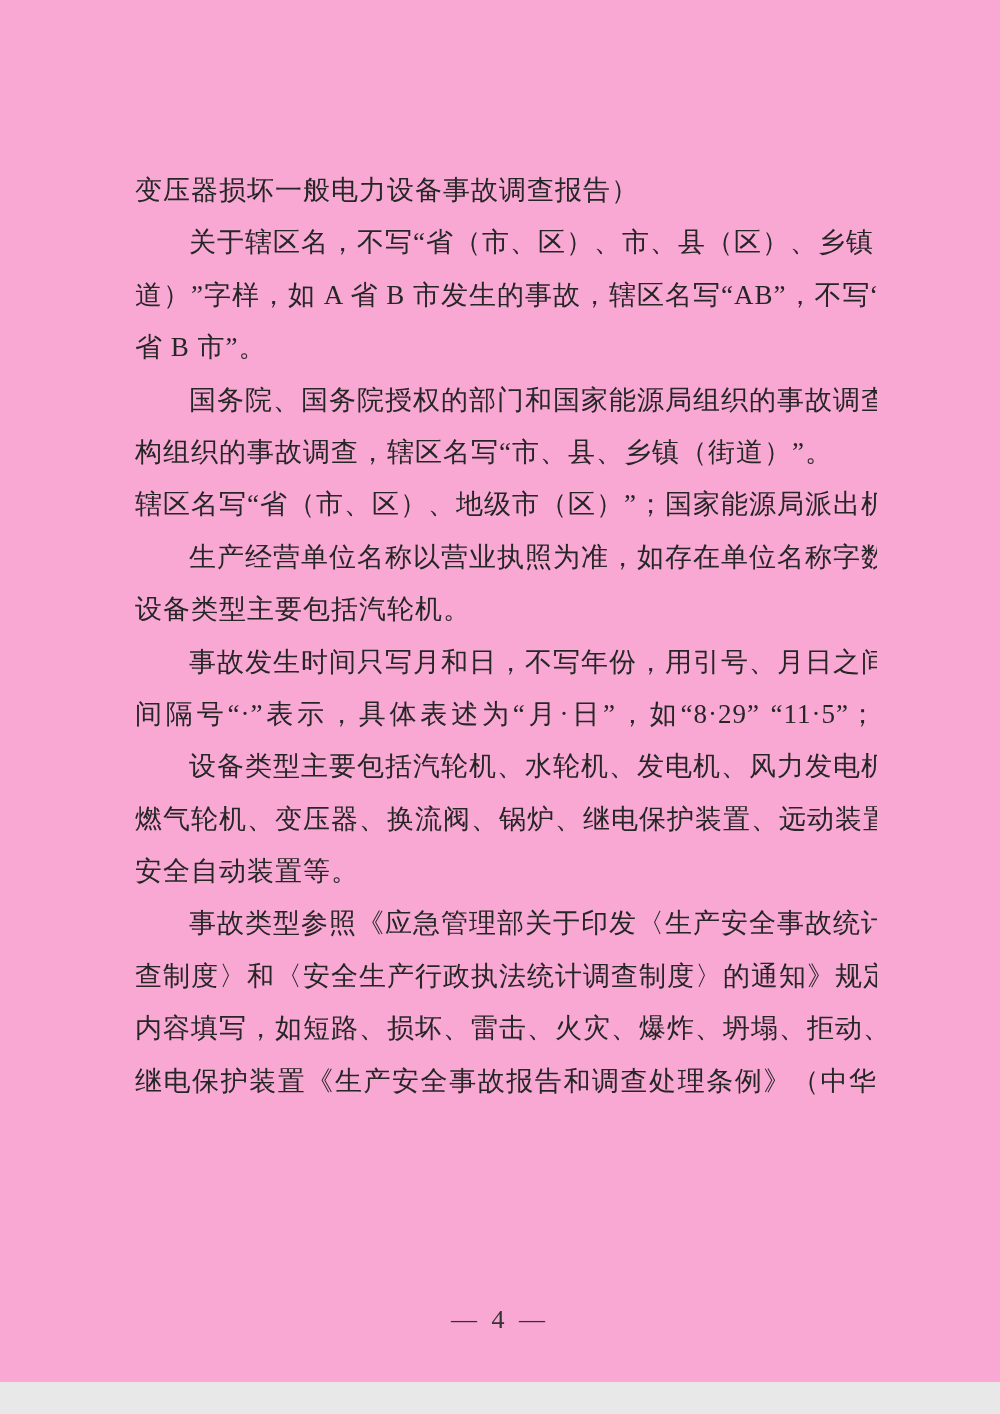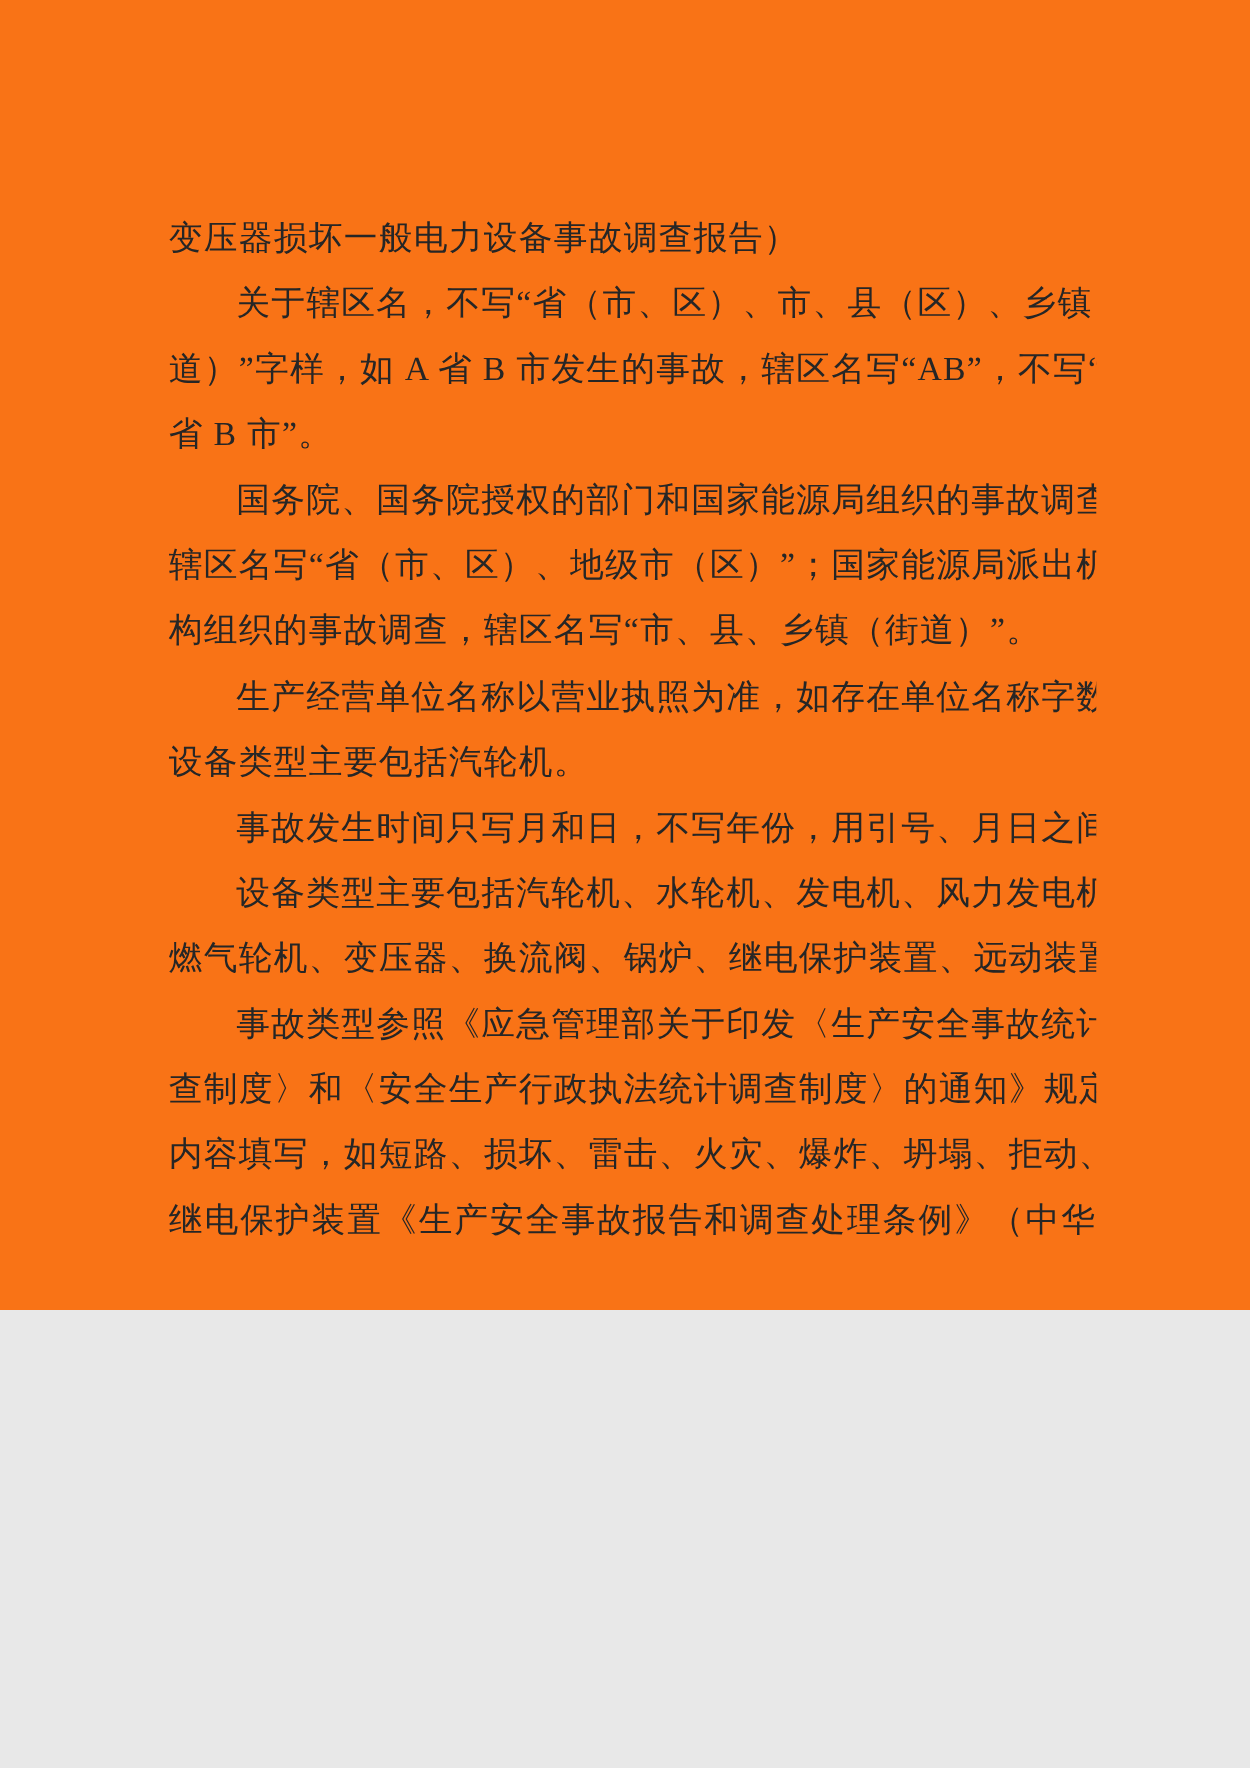--- a/index.html
+++ b/index.html
@@ -3,23 +3,23 @@
 <meta charset="utf-8">
 <style>
   html, body {
     margin: 0;
     padding: 0;
     background: #e8e8e8;
   }
   .page {
     position: relative;
     width: 1000px;
-    height: 1048px;
+    height: 1382px;
     margin: 0 auto;
-    background: #f97316;
+    background: #f9a8d4;
     color: #262626;
     font-family: "Liberation Serif", "DejaVu Serif", serif;
     overflow: hidden;
   }
   .text-block {
     position: absolute;
     left: 135px;
     top: 164px;
     width: 742px;
   }
@@ -53,27 +53,29 @@
 </head>
 <body>
 
 <div class="page">
   <div class="text-block">
     <div class="line end">变压器损坏一般电力设备事故调查报告）</div>
     <div class="line indent">关于辖区名，不写“省（市、区）、市、县（区）、乡镇（街</div>
     <div class="line">道）”字样，如 A 省 B 市发生的事故，辖区名写“AB”，不写“A</div>
     <div class="line end">省 B 市”。</div>
     <div class="line indent">国务院、国务院授权的部门和国家能源局组织的事故调查，</div>
+    <div class="line end">构组织的事故调查，辖区名写“市、县、乡镇（街道）”。</div>
     <div class="line">辖区名写“省（市、区）、地级市（区）”；国家能源局派出机</div>
-    <div class="line end">构组织的事故调查，辖区名写“市、县、乡镇（街道）”。</div>
     <div class="line indent">生产经营单位名称以营业执照为准，如存在单位名称字数过</div>
     <div class="line end">设备类型主要包括汽轮机。</div>
     <div class="line indent">事故发生时间只写月和日，不写年份，用引号、月日之间加</div>
+    <div class="line">间隔号“·”表示，具体表述为“月·日”，如“8·29” “11·5”；</div>
     <div class="line indent">设备类型主要包括汽轮机、水轮机、发电机、风力发电机组、</div>
     <div class="line">燃气轮机、变压器、换流阀、锅炉、继电保护装置、远动装置、</div>
+    <div class="line end">安全自动装置等。</div>
     <div class="line indent">事故类型参照《应急管理部关于印发〈生产安全事故统计调</div>
     <div class="line">查制度〉和〈安全生产行政执法统计调查制度〉的通知》规定的</div>
     <div class="line">内容填写，如短路、损坏、雷击、火灾、爆炸、坍塌、拒动、碰</div>
     <div class="line">继电保护装置《生产安全事故报告和调查处理条例》（中华</div>
   </div>
 
   <div class="footer">— 4 —</div>
 </div>
 
 </body></html>

